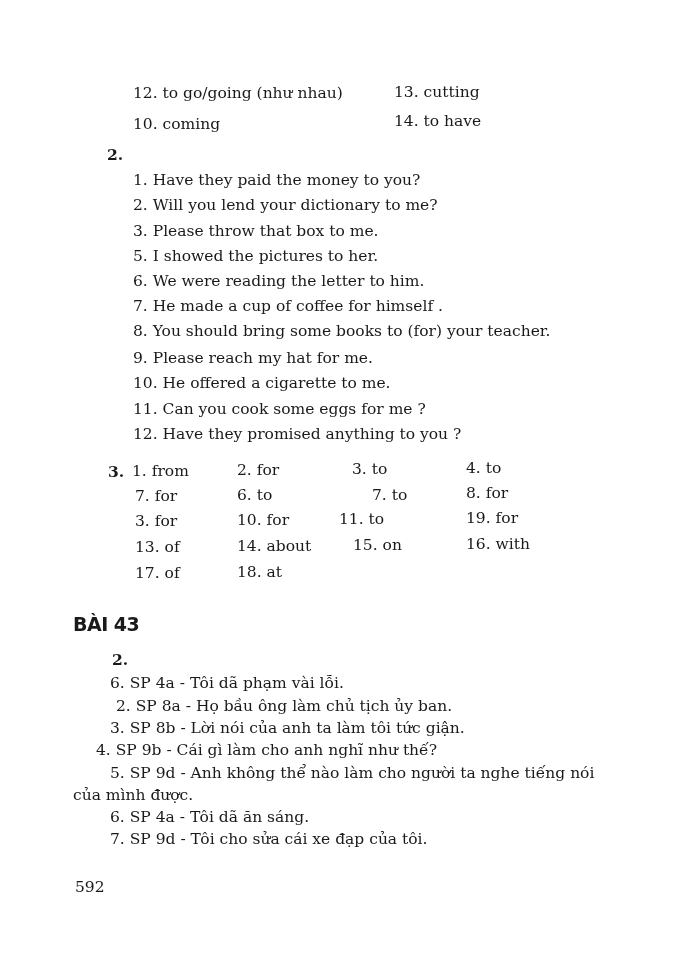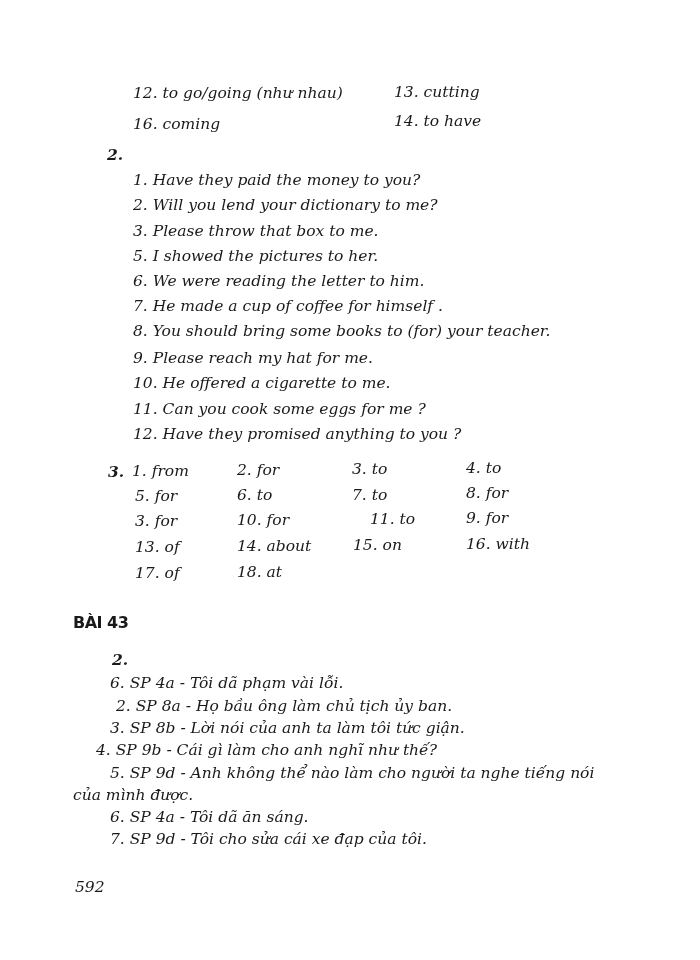--- a/index.html
+++ b/index.html
@@ -1,33 +1,33 @@
 <!DOCTYPE html>
 <html><head>
   <meta charset="utf-8">
   <style>
     html, body { margin: 0; padding: 0; background: #ffffff; }
     body {
       width: 700px; height: 960px; position: relative; overflow: hidden;
       font-family: "DejaVu Serif", "Liberation Serif", serif;
       color: #1a1a1a;
     }
-    .line { position: absolute; font-size: 15.5px; white-space: nowrap; line-height: 1; font-style: italic; }
+    .line { position: absolute; font-size: 15.5px; white-space: nowrap; line-height: 1; }
     .bold { font-weight: bold; }
     .heading {
       position: absolute; font-family: "DejaVu Sans", sans-serif;
-      font-weight: 900; font-size: 16px; letter-spacing: -0.5px; line-height: 1;
+      font-weight: 900; font-size: 19px; letter-spacing: -0.5px; line-height: 1;
     }
   </style>
 </head>
 <body>
 
 <div class="line" style="left:133px;top:86px">12. to go/going (như nhau)</div>
 <div class="line" style="left:394px;top:85px">13. cutting</div>
-<div class="line" style="left:133px;top:117px">16. coming</div>
+<div class="line" style="left:133px;top:117px">10. coming</div>
 <div class="line" style="left:394px;top:114px">14. to have</div>
 
 <div class="line bold" style="left:107px;top:147px">2.</div>
 <div class="line" style="left:133px;top:173px">1. Have they paid the money to you?</div>
 <div class="line" style="left:133px;top:198px">2. Will you lend your dictionary to me?</div>
 <div class="line" style="left:133px;top:224px">3. Please throw that box to me.</div>
 <div class="line" style="left:133px;top:249px">5. I showed the pictures to her.</div>
 <div class="line" style="left:133px;top:274px">6. We were reading the letter to him.</div>
 <div class="line" style="left:133px;top:299px">7. He made a cup of coffee for himself .</div>
 <div class="line" style="left:133px;top:324px">8. You should bring some books to (for) your teacher.</div>
@@ -35,29 +35,29 @@
 <div class="line" style="left:133px;top:376px">10. He offered a cigarette to me.</div>
 <div class="line" style="left:133px;top:402px">11. Can you cook some eggs for me ?</div>
 <div class="line" style="left:133px;top:427px">12. Have they promised anything to you ?</div>
 
 <div class="line bold" style="left:108px;top:464px">3.</div>
 <div class="line" style="left:132px;top:464px">1. from</div>
 <div class="line" style="left:237px;top:463px">2. for</div>
 <div class="line" style="left:352px;top:462px">3. to</div>
 <div class="line" style="left:466px;top:461px">4. to</div>
 
-<div class="line" style="left:135px;top:489px">5. for</div>
+<div class="line" style="left:135px;top:489px">7. for</div>
 <div class="line" style="left:237px;top:488px">6. to</div>
-<div class="line" style="left:352px;top:488px">7. to</div>
+<div class="line" style="left:372px;top:488px">7. to</div>
 <div class="line" style="left:466px;top:486px">8. for</div>
 
 <div class="line" style="left:135px;top:514px">3. for</div>
 <div class="line" style="left:237px;top:513px">10. for</div>
-<div class="line" style="left:370px;top:512px">11. to</div>
-<div class="line" style="left:466px;top:511px">9. for</div>
+<div class="line" style="left:339px;top:512px">11. to</div>
+<div class="line" style="left:466px;top:511px">19. for</div>
 
 <div class="line" style="left:135px;top:540px">13. of</div>
 <div class="line" style="left:237px;top:539px">14. about</div>
 <div class="line" style="left:353px;top:538px">15. on</div>
 <div class="line" style="left:466px;top:537px">16. with</div>
 
 <div class="line" style="left:135px;top:566px">17. of</div>
 <div class="line" style="left:237px;top:565px">18. at</div>
 
 <div class="heading" style="left:73px;top:615px">BÀI 43</div>

